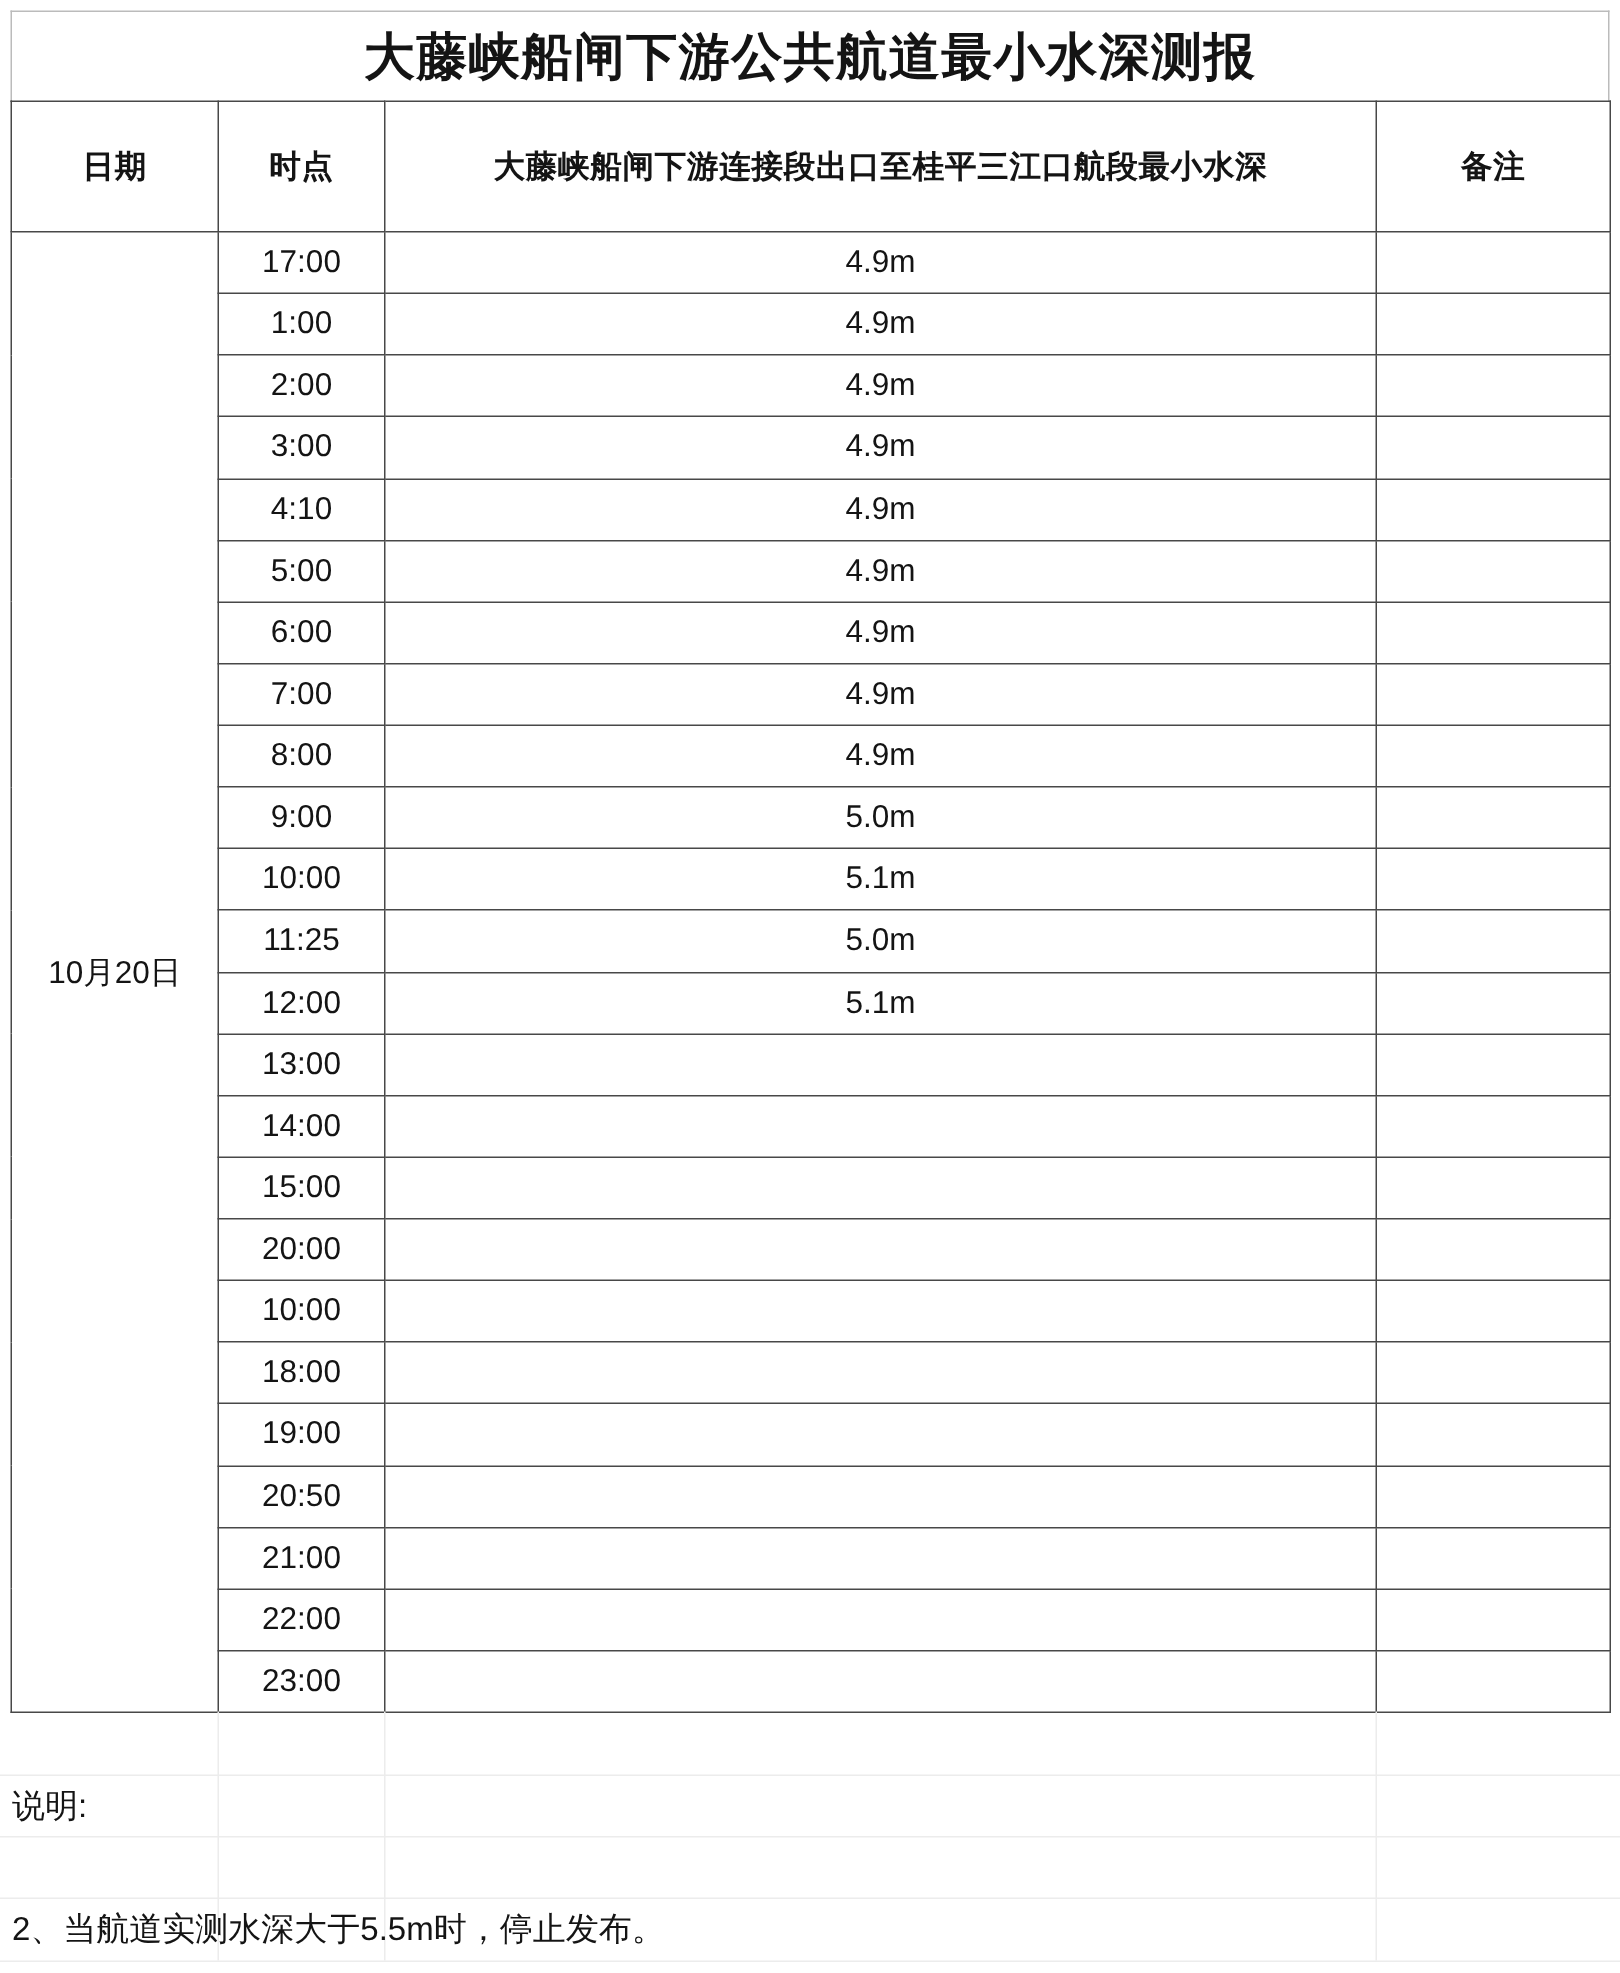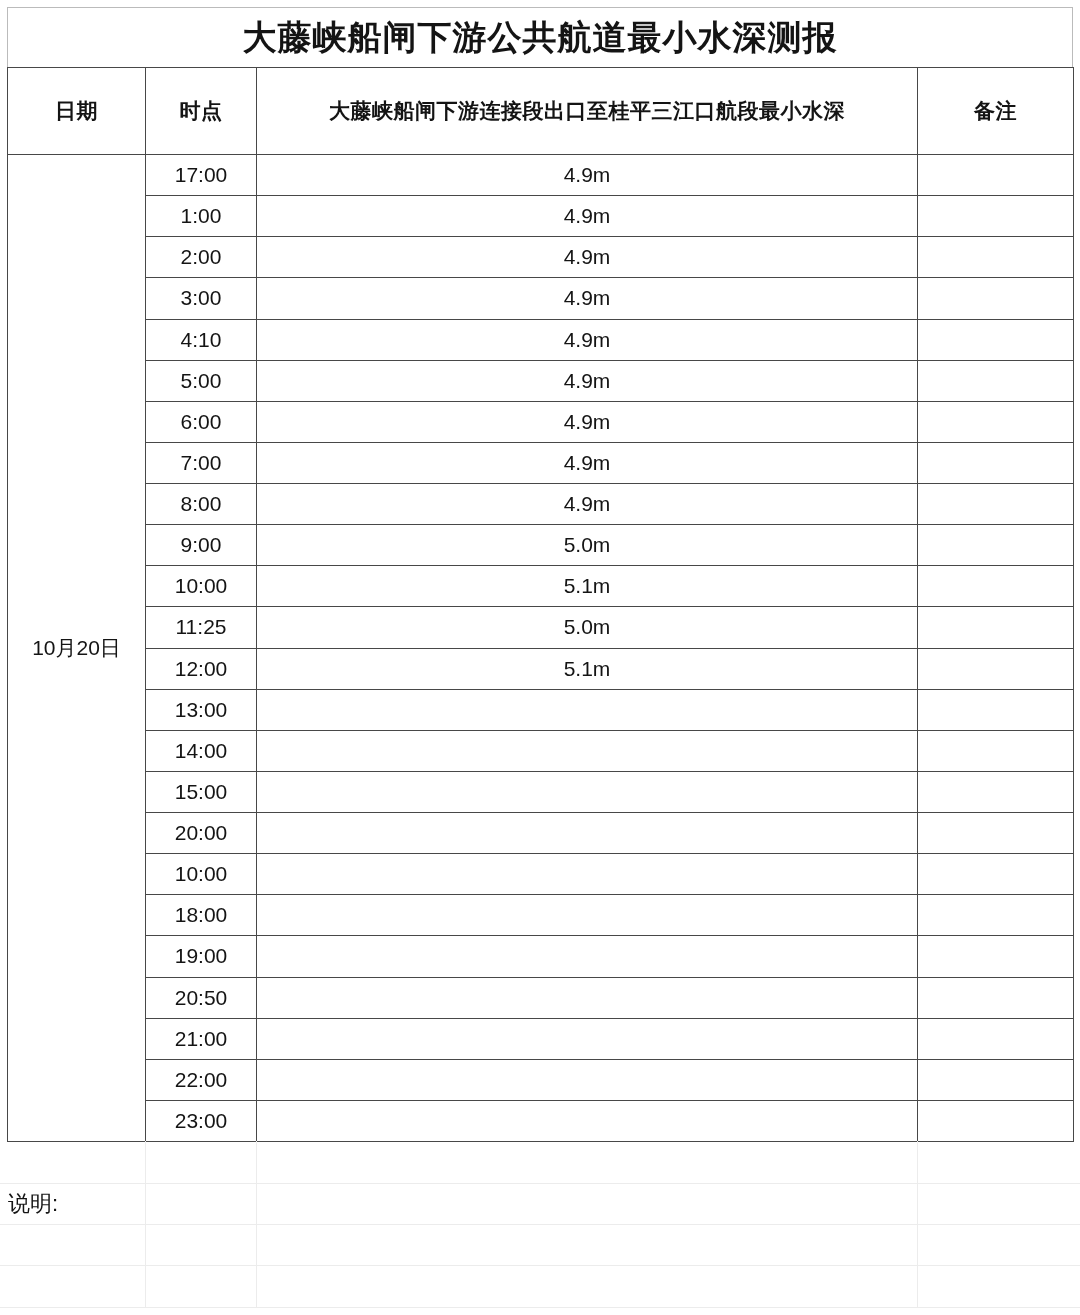--- a/index.html
+++ b/index.html
@@ -242,14 +242,15 @@
 
   <div class="hline" style="top:1183px"></div>
   <div class="hline" style="top:1224px"></div>
   <div class="hline" style="top:1265px"></div>
   <div class="hline" style="top:1307px"></div>
   <div class="vline" style="left:145px"></div>
   <div class="vline" style="left:256px"></div>
   <div class="vline" style="left:917px"></div>
 
   <div class="note-row note-heading">说明:</div>
+  <div class="note-row note-2">2、当航道实测水深大于5.5m时，停止发布。</div>
 
 </div>
 
 </body></html>

